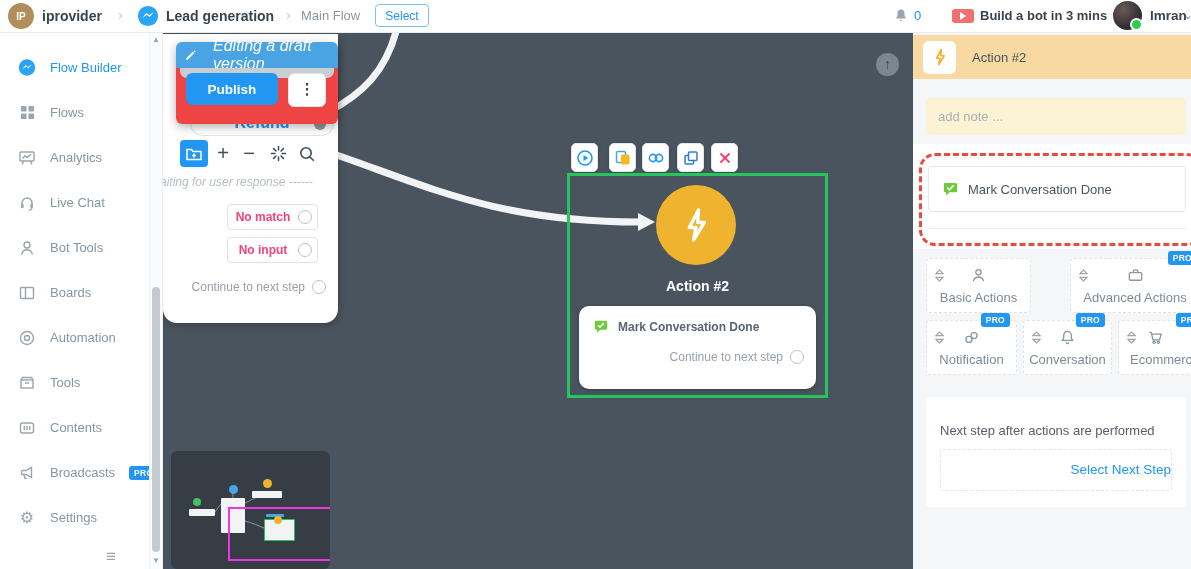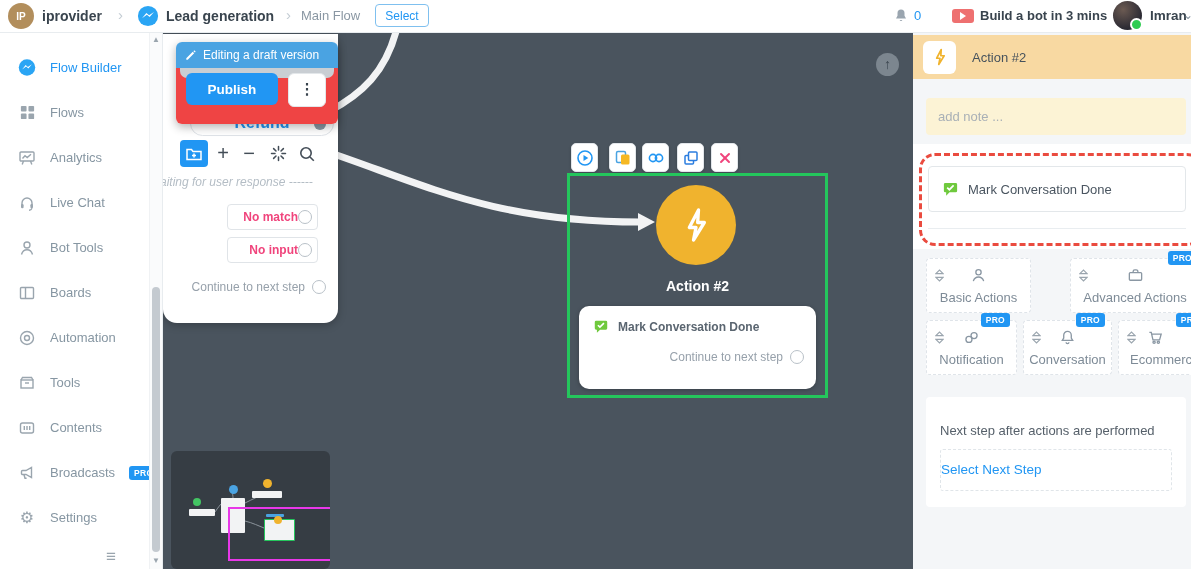--- a/index.html
+++ b/index.html
@@ -53,28 +53,28 @@
 
   
   .node-card{left:1px;top:2px;width:175px;height:289px;background:#fff;border-radius:0 0 14px 14px;
              box-shadow:0 2px 8px rgba(0,0,0,.25);}
   .refund-pill{left:27px;top:77px;width:142px;height:23px;border:1.5px solid #dfe3e8;border-radius:13px;
                background:#fff;color:#2196f3;font-size:16px;font-weight:bold;text-align:center;line-height:22px;cursor:pointer;}
   .refund-dot{right:7px;top:5.5px;width:12px;height:12px;border-radius:50%;background:#8a97a3;}
   .waiting-text{left:-3px;top:141px;width:170px;font-style:italic;font-size:12px;color:#b4bdc5;white-space:nowrap;}
   .match-pill{left:64px;width:89px;height:24px;border:1.5px solid #e0e4e8;border-radius:4px;background:#fff;
               font-size:12px;color:#f0447c;font-weight:bold;display:flex;align-items:center;cursor:pointer;}
-  .match-pill span.t{flex:1;text-align:right;}
+  .match-pill span.t{flex:1;text-align:center;}
   .conn-circle{width:12px;height:12px;border:1.5px solid #b9c1c8;border-radius:50%;background:transparent;flex:none;cursor:pointer;}
   .continue-row{right:12px;display:flex;align-items:center;gap:7px;font-size:12px;color:#97a1ab;}
 
   
   .popover{left:14px;top:10px;width:162px;border-radius:6px;box-shadow:0 3px 10px rgba(0,0,0,.3);z-index:10;}
   .popover-head{height:26px;background:#4aa3e2;border-radius:6px 6px 0 0;display:flex;align-items:center;
-                gap:6px;padding-left:9px;color:#fff;font-size:12px;}
+                gap:16px;padding-left:9px;color:#fff;font-size:16px;font-style:italic;}
   .popover-body{position:relative;height:56px;background:#ef4444;border-radius:0 0 6px 6px;}
   .hidden-band{left:4px;right:4px;top:0;height:10px;background:#c9ced3;border-radius:0 0 7px 7px;}
   .publish-btn{left:10px;top:5px;width:92px;height:32px;background:#2196f3;border:none;border-radius:6px;
                color:#fff;font-size:13.5px;font-weight:bold;cursor:pointer;}
   .kebab-btn{left:112px;top:5px;width:36px;height:32px;background:#fff;border:1px solid #e3e7ea;border-radius:6px;
              color:#39444e;font-size:15px;font-weight:bold;line-height:30px;text-align:center;cursor:pointer;}
 
   
   .ztool{top:108px;height:27px;display:flex;align-items:center;justify-content:center;cursor:pointer;}
   .zfolder{left:18px;width:28px;background:#2196f3;border-radius:4px;}
@@ -122,21 +122,21 @@
   .cat-card{position:absolute;background:#fff;border:1px dashed #dfe4e9;border-radius:4px;height:55px;cursor:pointer;box-sizing:border-box;}
   .cat-sort{position:absolute;left:8px;top:10px;}
   .cat-icon{position:absolute;left:0;right:0;top:8px;display:flex;justify-content:center;}
   .cat-label{position:absolute;left:0;right:0;bottom:7px;text-align:center;font-size:13px;color:#7e8b97;white-space:nowrap;}
   .cat-pro{position:absolute;top:-8px;background:#2196f3;color:#fff;font-size:8.5px;font-weight:bold;
            border-radius:3px;padding:2px 5px;letter-spacing:.3px;}
 
   .next-card{left:13px;top:365px;width:260px;height:110px;background:#fff;border-radius:4px;}
   .next-title{left:14px;top:26px;font-size:13px;color:#56606a;}
   .next-select{left:14px;right:14px;top:52px;height:40px;border:1.5px dashed #e0e5e9;border-radius:3px;
-               color:#2196f3;font-size:13.5px;text-align:left;line-height:40px;cursor:pointer;}
+               color:#2196f3;font-size:13.5px;text-align:right;line-height:40px;cursor:pointer;}
 </style>
 </head>
 <body>
 
 <div class="app">
 
   <div class="topbar">
     <div class="abs ws-avatar">IP</div>
     <div class="abs ws-name">iprovider</div>
     <div class="abs crumb-chev" style="left:118px;">›</div>

